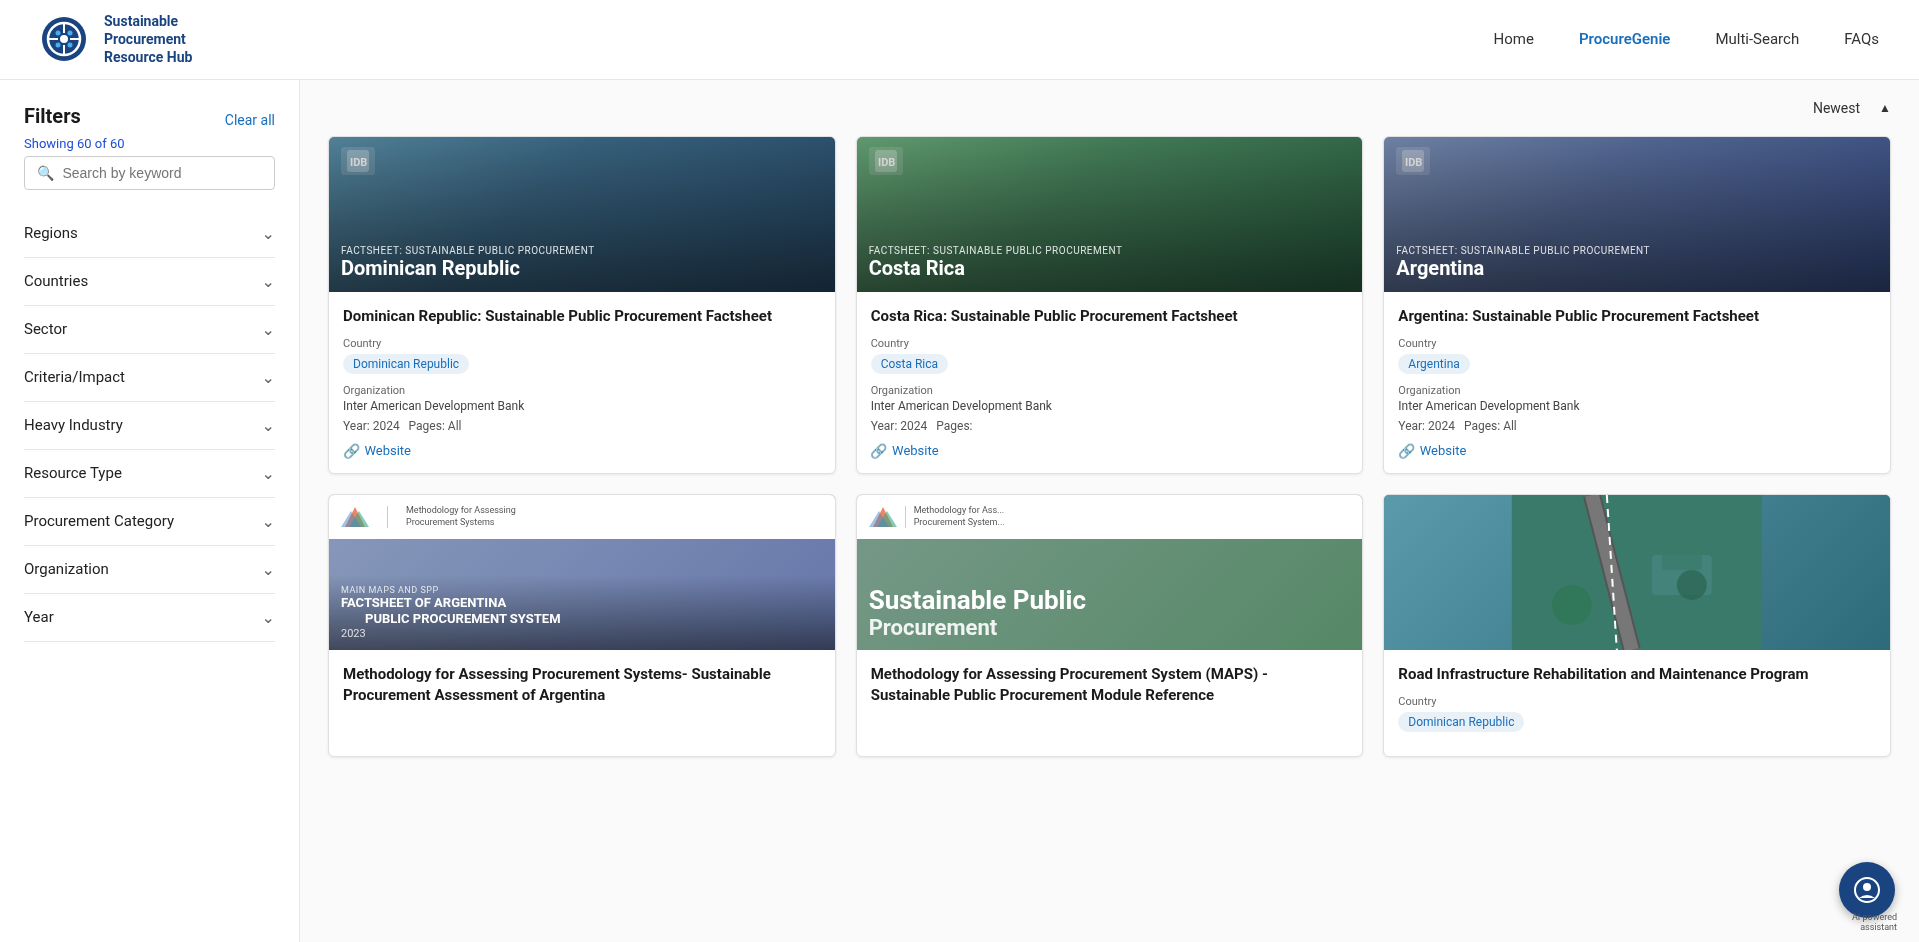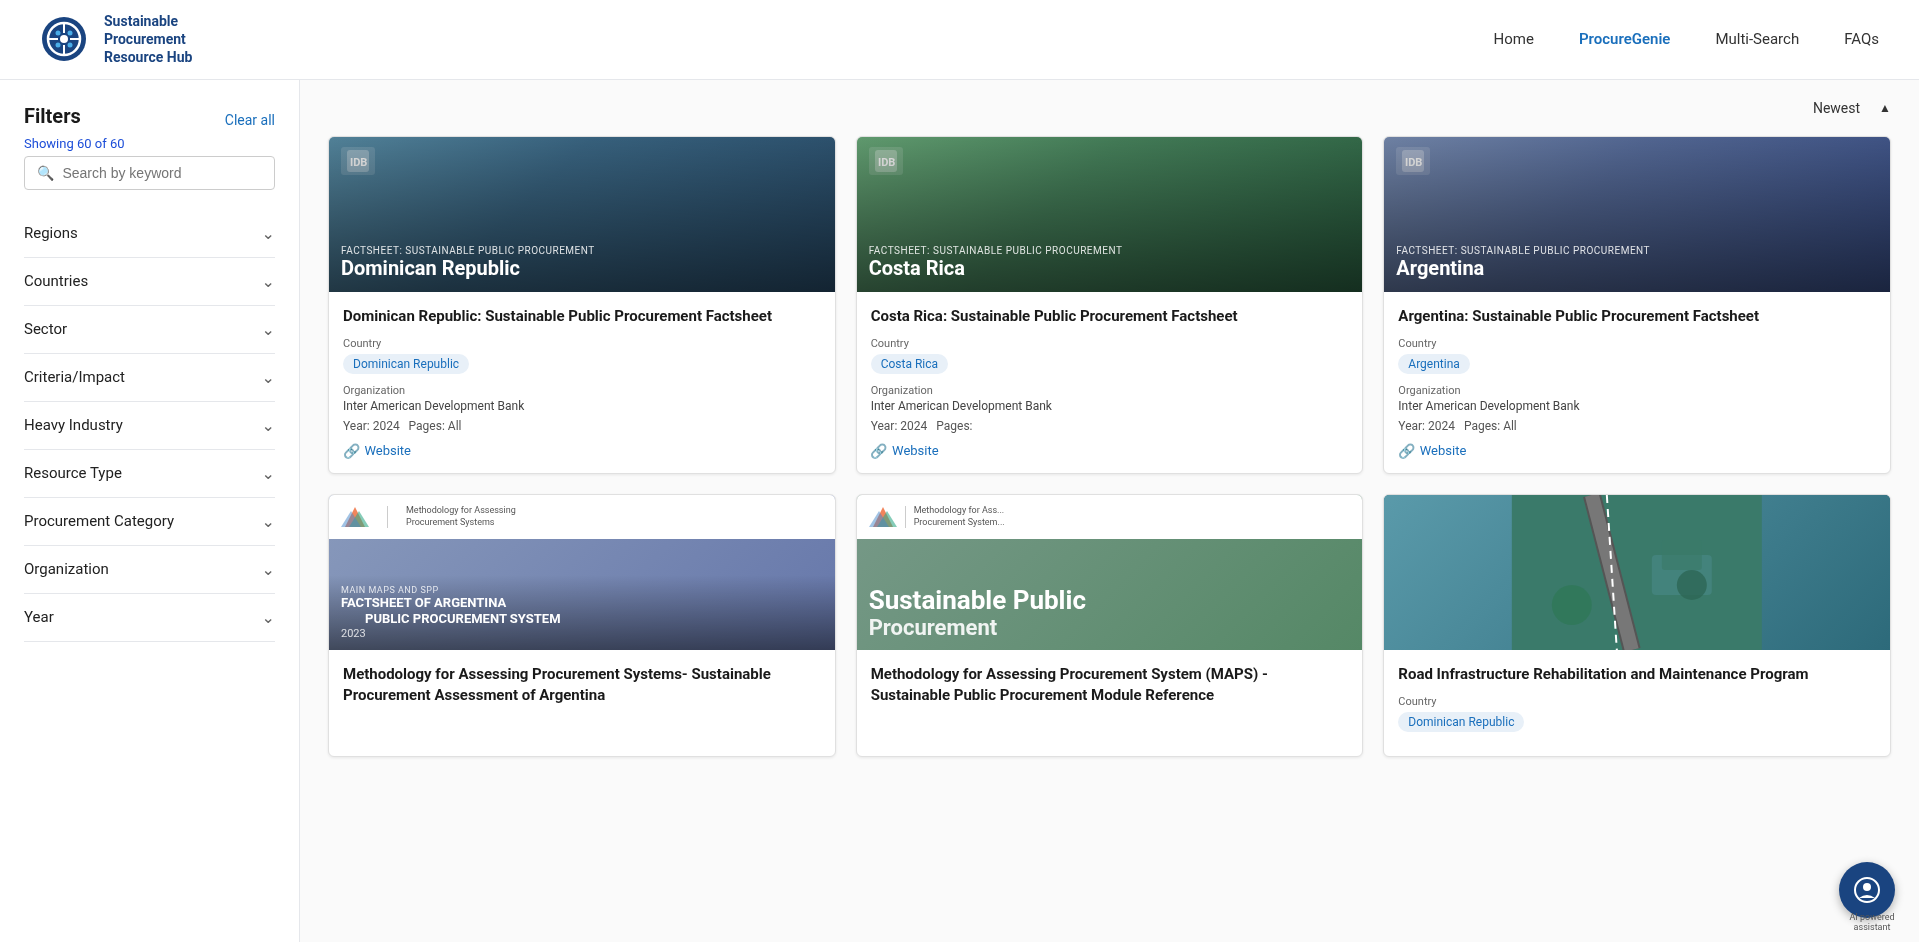--- a/index.html
+++ b/index.html
@@ -277,24 +277,24 @@
       background: #1a4480;
       display: flex;
       align-items: center;
       justify-content: center;
       cursor: pointer;
       box-shadow: 0 3px 10px rgba(0,0,0,0.3);
     }
     .ai-assistant-label {
       position: fixed;
       bottom: 10px;
-      right: 12px;
+      right: 22px;
       font-size: 9px;
       color: #555;
-      text-align: center;
+      text-align: right;
       width: 70px;
     }
   </style>
 </head>
 <body>
 
 <header class="header">
   <div class="logo-area">
     <svg class="logo-icon" viewBox="0 0 48 48">
       <circle cx="24" cy="24" r="22" fill="#1a4480"></circle>

